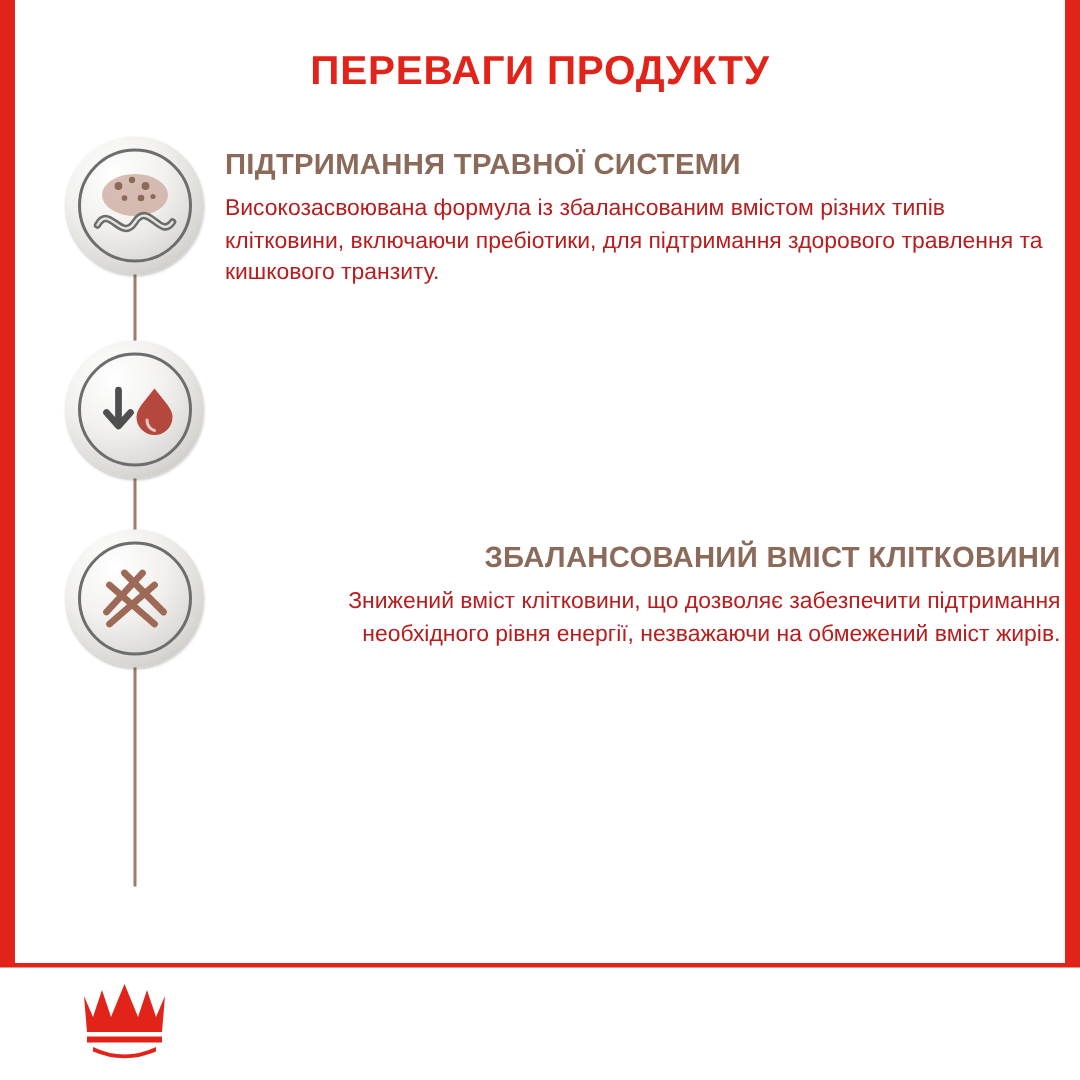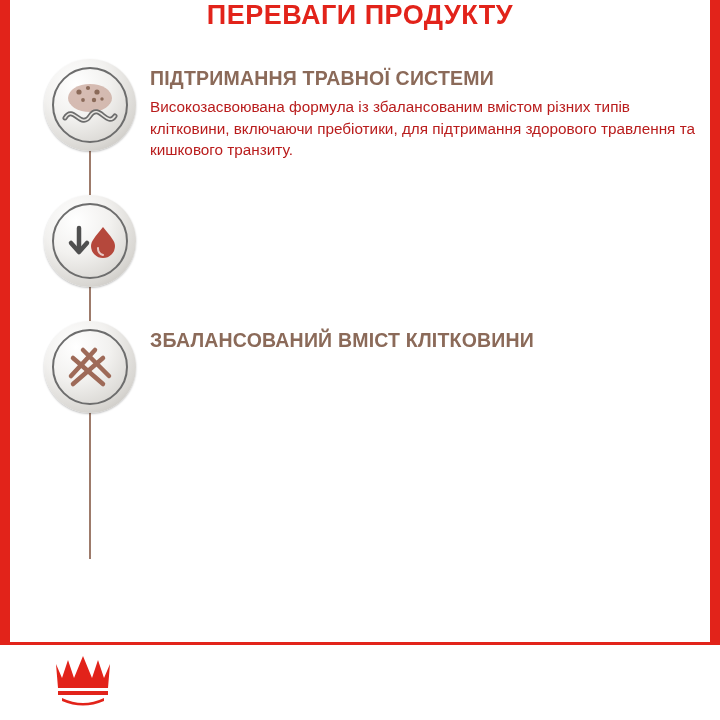--- a/index.html
+++ b/index.html
@@ -15,20 +15,21 @@
     position: relative;
   }
 
   
   .page-title {
     text-align: center;
     color: #e2231a;
     font-size: 27px;
     font-weight: bold;
     letter-spacing: 0.5px;
+    padding-top: 32px;
     text-transform: uppercase;
   }
 
   
   .benefits {
     position: relative;
     margin-top: 28px;
     padding-left: 30px;
   }
 
@@ -97,21 +98,21 @@
   .benefit-body {
     color: #b91c1c;
     font-size: 15.3px;
     line-height: 1.42;
     margin: 0;
   }
 
   
   .row-1 { margin-top: 6px; }
   .row-2 { margin-top: 22px; }
-  .row-3 { margin-top: 26px; }
+  .row-3 { margin-top: 26px; text-align: right; }
 
   
   .footer {
     position: absolute;
     left: 0;
     bottom: 0;
     width: 720px;
     height: 78px;
     background: #ffffff;
   }
@@ -198,20 +199,21 @@
             <line x1="14" y1="22" x2="44" y2="48"></line>
             <line x1="24" y1="14" x2="50" y2="40"></line>
             <line x1="44" y1="22" x2="14" y2="48"></line>
             <line x1="36" y1="14" x2="12" y2="40"></line>
           </g>
         </svg>
       </div>
     </div>
     <div class="benefit-text">
       <p class="benefit-heading">ЗБАЛАНСОВАНИЙ ВМІСТ КЛІТКОВИНИ</p>
+      <p class="benefit-body">Знижений вміст клітковини, що дозволяє забезпечити підтримання необхідного рівня енергії, незважаючи на обмежений вміст жирів.</p>
     </div>
   </div>
 
 </div>
 
 <div class="footer">
   <div class="footer-rule"></div>
   <svg class="brand-logo" viewBox="0 0 62 54">
     <g fill="#e2231a">
       <path d="M4 10 L10 24 L16 6 L22 24 L31 2 L40 24 L46 6 L52 24 L58 10 L56 34 L6 34 Z"></path>

